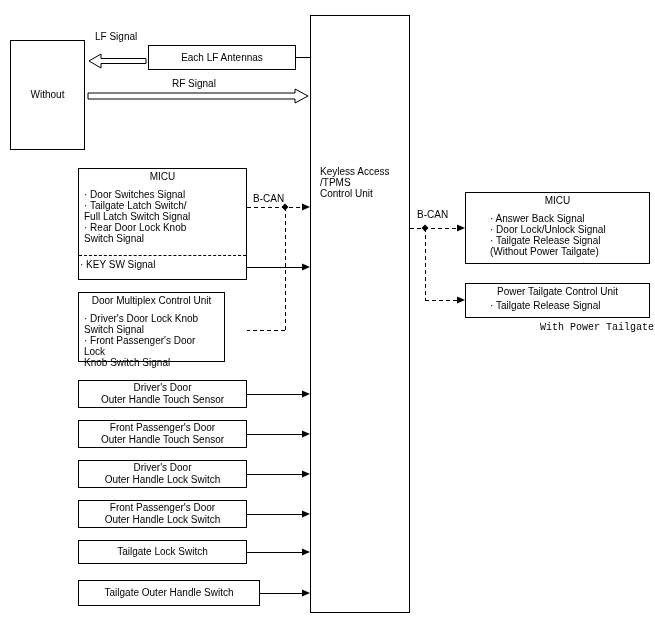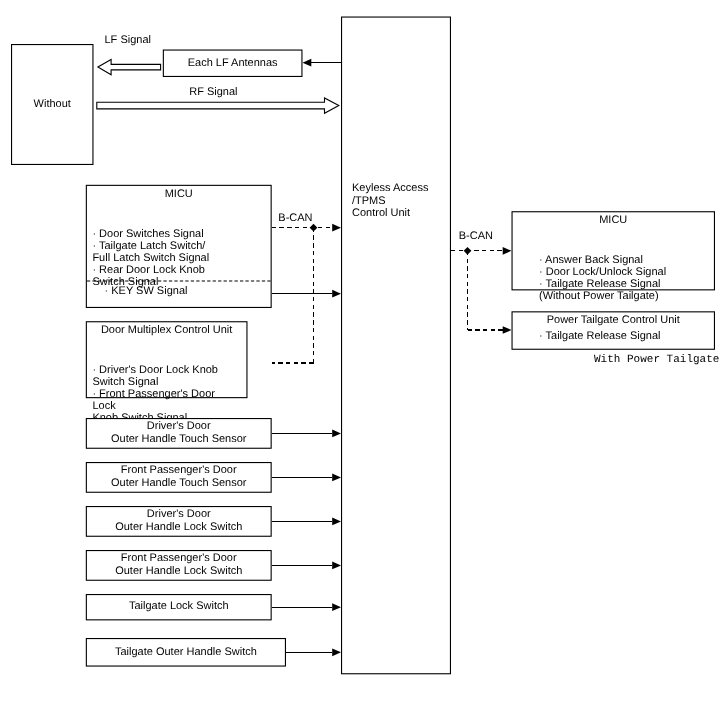--- a/index.html
+++ b/index.html
@@ -7,26 +7,26 @@
   body {
     width:655px; height:640px; position:relative; overflow:hidden;
     font-family:"Liberation Sans", sans-serif; font-size:10px; color:#000;
   }
   .stage { position:absolute; left:0; top:0; width:655px; height:640px;border-radius:14px; }
   svg.connectors { position:absolute; left:0; top:0; pointer-events:none; }
   .box { position:absolute; border:1px solid #000; background:#fff; }
   .cbox { display:flex; flex-direction:column; align-items:center; justify-content:center;
           text-align:center; line-height:12px; white-space:pre-line; }
   .bt { text-align:center; padding-top:2px; line-height:11px; }
-  .bi { padding:0 5px; line-height:11px; white-space:pre-line; margin-top:25px; }
+  .bi { padding:0 5px; line-height:11px; white-space:pre-line; margin-top:7px; }
   .bi.ind { padding-left:24px; }
   .cu-text { padding:150px 4px 0 9px; line-height:11px; white-space:pre-line; }
   .lbl { position:absolute; line-height:11px; white-space:nowrap; }
   .micu-sep { position:absolute; left:0; right:0; top:86px; border-top:1px dashed #000; }
-  .micu-keysw { position:absolute; left:16px; top:90px; line-height:11px; white-space:pre-line; }
+  .micu-keysw { position:absolute; left:1px; top:90px; line-height:11px; white-space:pre-line; }
   .pt-items { margin-top:3px; }
 </style>
 </head>
 <body>
 
 <div class="stage">
 
   <svg class="connectors" width="655" height="640">
 
     <line x1="310" y1="57" x2="282" y2="57" stroke="#000" stroke-width="1" shape-rendering="crispEdges"></line>
@@ -67,21 +67,21 @@
   </svg>
 
   <div class="lbl" style="left:95px; top:31px;">LF Signal</div>
   <div class="lbl" style="left:172px; top:78px;">RF Signal</div>
   <div class="lbl" style="left:253px; top:193px;">B-CAN</div>
   <div class="lbl" style="left:417px; top:209px;">B-CAN</div>
   <div class="lbl" style="left:540px; top:322px; width:110px; text-align:right;font-family:Liberation Mono, monospace;">With Power Tailgate</div>
 
   <div class="box cbox" style="left:10px; top:40px; width:75px; height:110px;">Without</div>
 
-  <div class="box cbox" style="left:148px; top:45px; width:127px; height:25px;">Each LF Antennas</div>
+  <div class="box cbox" style="left:148px; top:45px; width:148px; height:25px;">Each LF Antennas</div>
 
   <div class="box" style="left:310px; top:15px; width:100px; height:598px;">
     <div class="cu-text">Keyless Access
 /TPMS
 Control Unit</div>
   </div>
 
   <div class="box" style="left:78px; top:168px; width:169px; height:112px;">
     <div class="bt">MICU</div>
     <div class="bi">· Door Switches Signal

